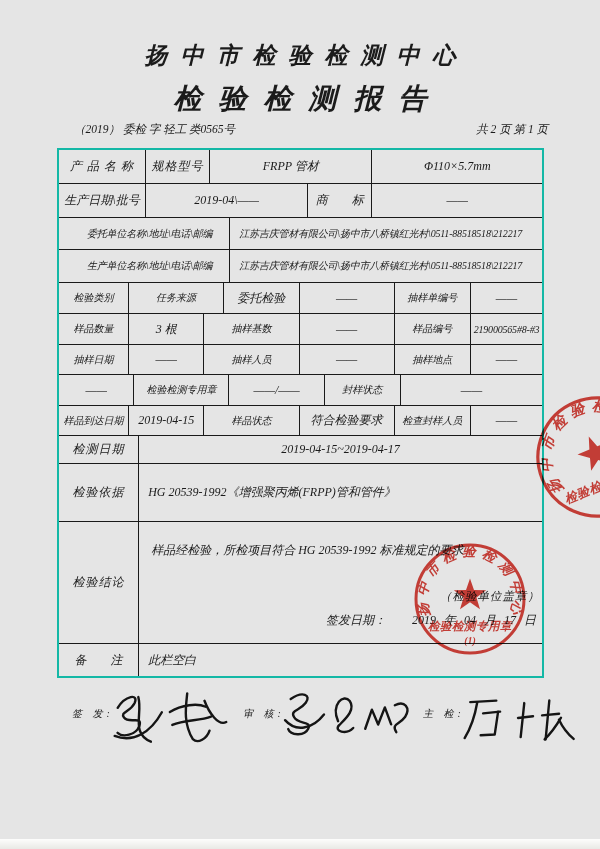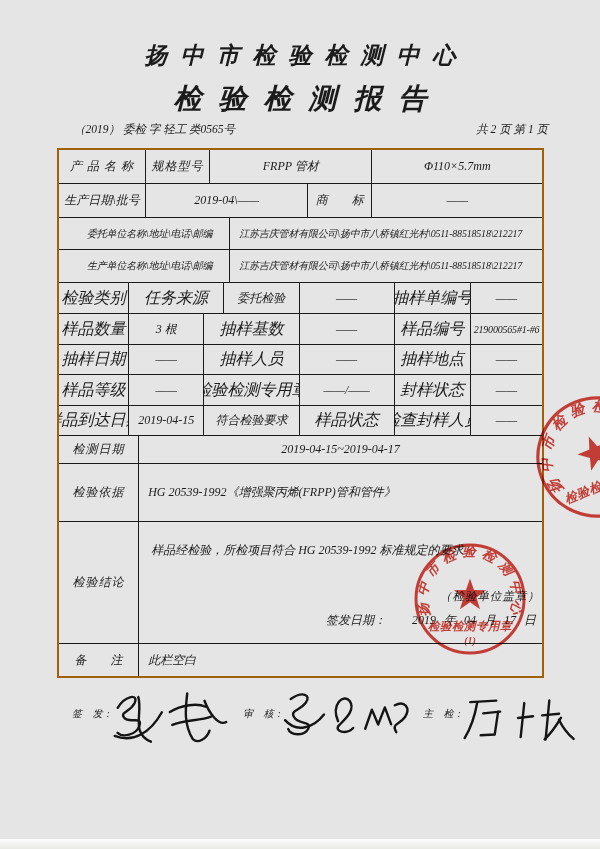--- a/index.html
+++ b/index.html
@@ -18,40 +18,40 @@
     position:absolute; top:80px; left:0; right:0; text-align:center;
     font-size:28px; font-weight:700; letter-spacing:17px; padding-left:17px;
     white-space:nowrap;
   }
   .doc-line {
     position:absolute; top:122px; left:74px; right:52px;
     display:flex; justify-content:space-between; font-size:11.5px;
   }
   .tbl {
     position:absolute; left:57px; top:148px; width:487px;
-    border:2px solid #a16207;
+    border:2px solid #14b8a6;
   }
   .row { display:flex; border-bottom:1px solid #1a1a1a; }
   .row:last-child { border-bottom:none; }
   .cell {
     border-right:1px solid #1a1a1a;
     display:flex; align-items:center; justify-content:center;
     font-size:12px; overflow:hidden; white-space:nowrap;
   }
   .cell:last-child { border-right:none; }
   .lab { letter-spacing:1px; }
   .leftal { justify-content:flex-start; padding-left:9px; }
   .sm { font-size:10px; letter-spacing:-0.2px; }
   
   .a1{flex:0 0 18%;} .a2{flex:0 0 33.6%;} .a3{flex:0 0 13.3%;} .a4{flex:1;}
   .b1{flex:0 0 33.2%;margin-left:11px;} .b2{flex:1;}
   .c1{flex:0 0 14.5%;} .c2{flex:0 0 15.6%;} .c3{flex:0 0 19.7%;}
   .c4{flex:0 0 19.7%;} .c5{flex:0 0 15.8%;} .c6{flex:1;}
   .d1{flex:0 0 16.6%;} .d2{flex:1;}
-  .smlab { font-size:16px; letter-spacing:0; }
+  .smlab { font-size:10px; letter-spacing:0; }
   .concl {
     position:relative; display:block; padding:20px 10px 0 12px;
     font-size:12px; white-space:normal; text-align:left;
   }
   .stamp-note { position:absolute; top:67px; right:2px; font-size:11.5px; letter-spacing:1px; }
   .issue-line { position:absolute; bottom:14px; right:6px; font-size:12px; }
   .issue-line .gap { display:inline-block; width:26px; }
   .issue-line .dt { word-spacing:5px; }
   
   .sig-label { position:absolute; font-size:10px; letter-spacing:4px; }
@@ -113,46 +113,45 @@
       <div class="cell c5 smlab">抽样单编号</div>
       <div class="cell c6">——</div>
     </div>
 
     <div class="row" style="height:31px">
       <div class="cell c1 smlab">样品数量</div>
       <div class="cell c2">3 根</div>
       <div class="cell c3 smlab">抽样基数</div>
       <div class="cell c4">——</div>
       <div class="cell c5 smlab">样品编号</div>
-      <div class="cell c6 sm">219000565#1-#6</div>
+      <div class="cell c6 sm">219000565#8-#3</div>
     </div>
 
     <div class="row" style="height:30px">
       <div class="cell c1 smlab">抽样日期</div>
       <div class="cell c2">——</div>
       <div class="cell c3 smlab">抽样人员</div>
       <div class="cell c4">——</div>
       <div class="cell c5 smlab">抽样地点</div>
       <div class="cell c6">——</div>
     </div>
 
     <div class="row" style="height:31px">
-      <div class="cell c1 smlab">样品等级</div>
       <div class="cell c2">——</div>
       <div class="cell c3 smlab">检验检测专用章</div>
       <div class="cell c4">——/——</div>
       <div class="cell c5 smlab">封样状态</div>
       <div class="cell c6">——</div>
     </div>
 
     <div class="row" style="height:30px">
       <div class="cell c1 smlab">样品到达日期</div>
       <div class="cell c2">2019-04-15</div>
+      <div class="cell c3 smlab">样品状态</div>
       <div class="cell c4">符合检验要求</div>
-      <div class="cell c3 smlab">样品状态</div>
       <div class="cell c5 smlab">检查封样人员</div>
       <div class="cell c6">——</div>
     </div>
 
     <div class="row" style="height:28px">
       <div class="cell d1 lab">检测日期</div>
       <div class="cell d2">2019-04-15~2019-04-17</div>
     </div>
 
     <div class="row" style="height:58px">

